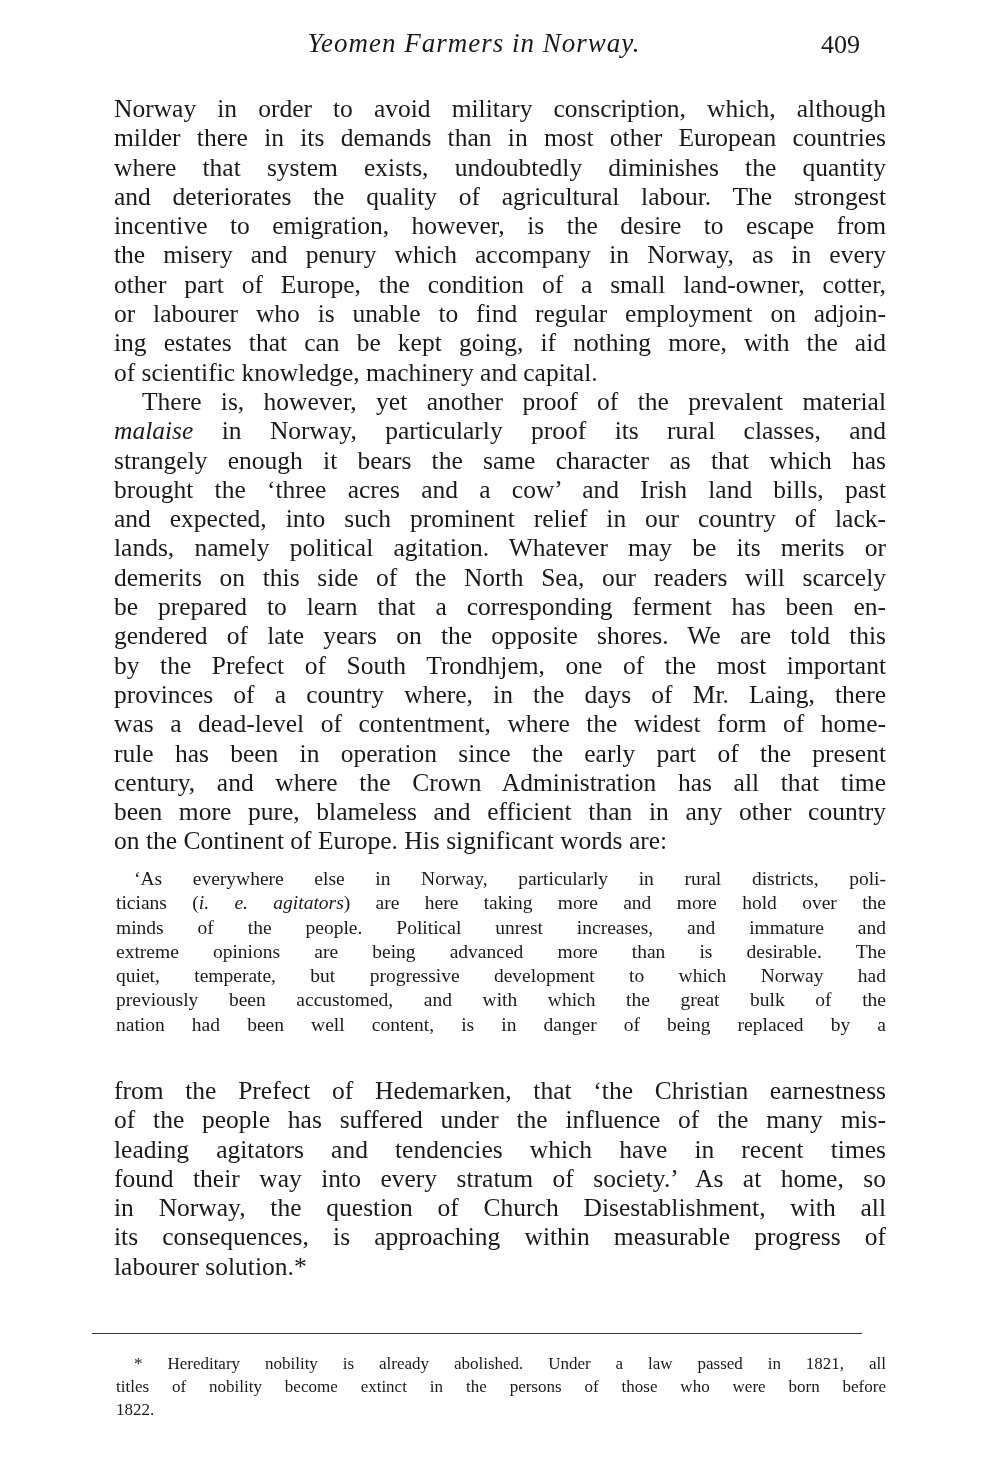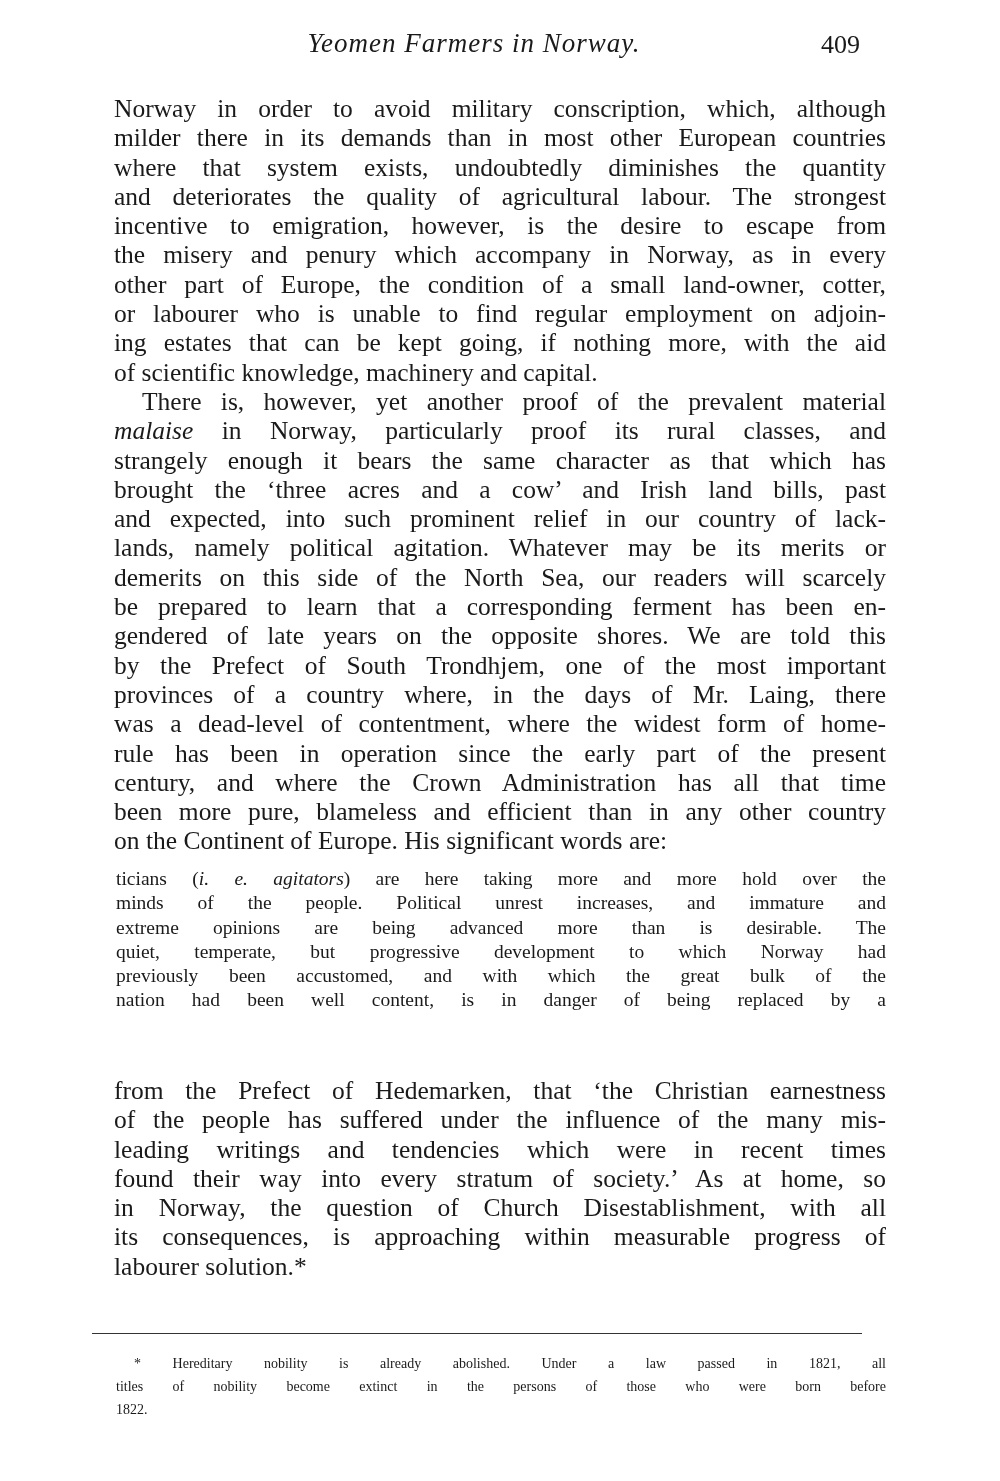--- a/index.html
+++ b/index.html
@@ -28,21 +28,21 @@
   .quote { left: 92px; width: 770px; }
   .quote .line { font-size: 19.5px; height: 24.3px; line-height: 24.3px; }
   .main2 .line { font-size: 25.5px; height: 29.3px; line-height: 29.3px; }
   .indent { padding-left: 28px; }
   .indent-q { padding-left: 18px; }
   .rule {
     position: absolute; left: 92px; width: 770px; top: 1333px; height: 0;
     border-top: 1.5px solid #333;
   }
   .footnote { left: 92px; width: 770px; }
-  .footnote .line { font-size: 14px; height: 23px; line-height: 23px; }
+  .footnote .line { font-size: 17px; height: 23px; line-height: 23px; }
   i { font-style: italic; }
 </style>
 </head>
 <body>
 
 <div class="page">
 
   <div class="running-head">
     <div class="running-title">Yeomen Farmers in Norway.</div>
     <div class="page-number">409</div>
@@ -74,32 +74,33 @@
     <span class="line">by the Prefect of South Trondhjem, one of the most important</span>
     <span class="line">provinces of a country where, in the days of Mr. Laing, there</span>
     <span class="line">was a dead-level of contentment, where the widest form of home-</span>
     <span class="line">rule has been in operation since the early part of the present</span>
     <span class="line">century, and where the Crown Administration has all that time</span>
     <span class="line">been more pure, blameless and efficient than in any other country</span>
     <span class="line last">on the Continent of Europe. His significant words are:</span>
   </div>
 
   <div class="block quote" style="top:867px;">
+    <span class="line indent-q">‘As everywhere else in Norway, particularly in rural districts, poli-</span>
     <span class="line"><span>ticians (</span><i>i. e. agitators</i><span>) are here taking more and more hold over the</span></span>
     <span class="line">minds of the people. Political unrest increases, and immature and</span>
     <span class="line">extreme opinions are being advanced more than is desirable. The</span>
     <span class="line">quiet, temperate, but progressive development to which Norway had</span>
     <span class="line">previously been accustomed, and with which the great bulk of the</span>
     <span class="line">nation had been well content, is in danger of being replaced by a</span>
   </div>
 
   <div class="block main2" style="top:1076px;">
     <span class="line">from the Prefect of Hedemarken, that ‘the Christian earnestness</span>
     <span class="line">of the people has suffered under the influence of the many mis-</span>
-    <span class="line">leading writings and tendencies which were in recent times</span>
+    <span class="line">leading agitators and tendencies which have in recent times</span>
     <span class="line">found their way into every stratum of society.’ As at home, so</span>
     <span class="line">in Norway, the question of Church Disestablishment, with all</span>
     <span class="line">its consequences, is approaching within measurable progress of</span>
     <span class="line last">labourer solution.*</span>
   </div>
 
   <div class="rule"></div>
 
   <div class="block footnote" style="top:1352px;">
     <span class="line indent-q">* Hereditary nobility is already abolished. Under a law passed in 1821, all</span>

